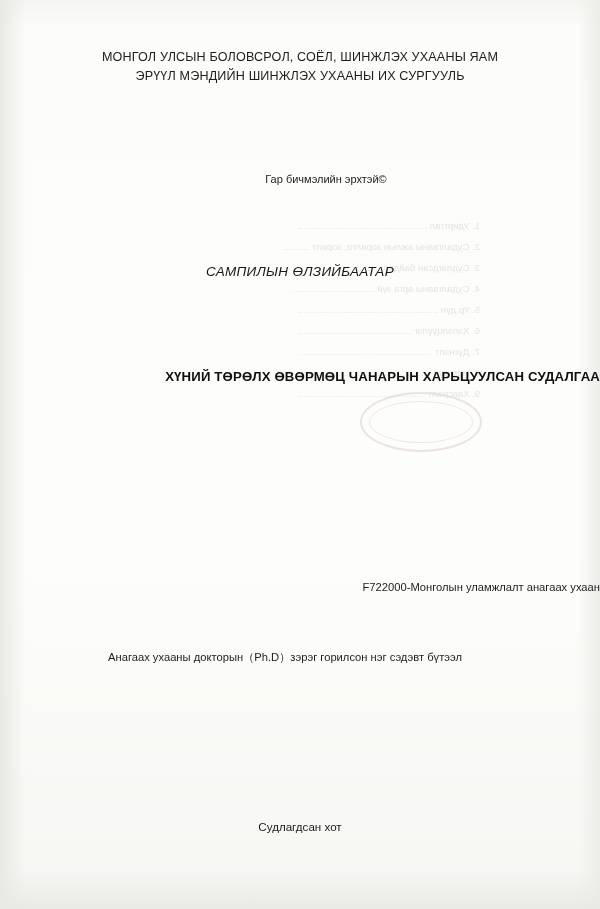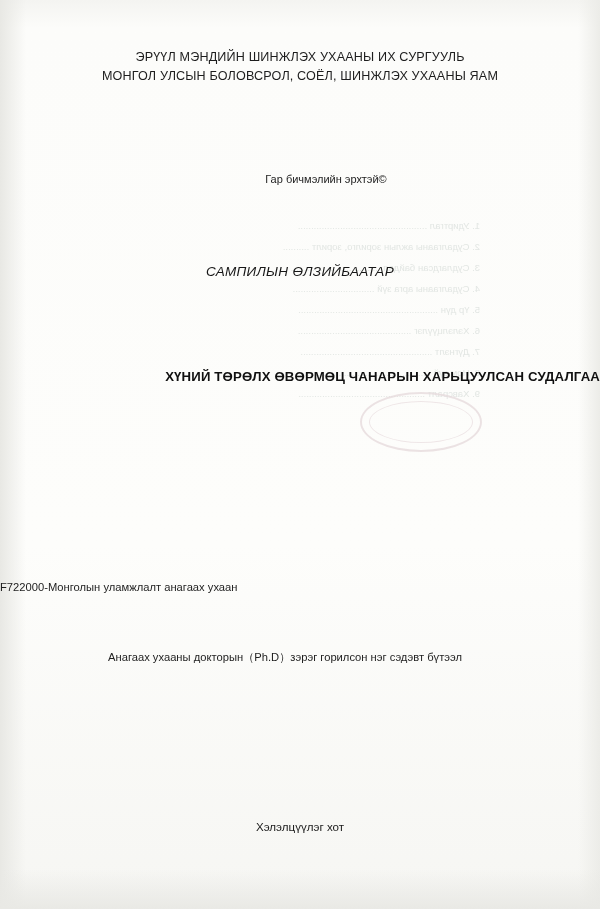--- a/index.html
+++ b/index.html
@@ -130,21 +130,21 @@
     font-weight: bold;
     letter-spacing: 0.15px;
     color: #101010;
   }
 
   .fieldcode {
     position: absolute;
     top: 581px;
     left: 0;
     width: 600px;
-    text-align: left;
+    text-align: right;
     font-size: 11.2px;
     color: #1d1d1d;
   }
 
   .degree {
     position: absolute;
     top: 650px;
     left: 0;
     width: 570px;
     text-align: center;
@@ -181,32 +181,32 @@
     <div class="bleed-line">6. Хэлэлцүүлэг ...........................................</div>
     <div class="bleed-line">7. Дүгнэлт ..................................................</div>
     <div class="bleed-line">8. Ном зүй ..................................................</div>
     <div class="bleed-line">9. Хавсралт ................................................</div>
   </div>
   <div class="bleed-stamp"></div>
 
   <div class="content">
 
     <div class="ministry">
+      <div>МОНГОЛ УЛСЫН БОЛОВСРОЛ, СОЁЛ, ШИНЖЛЭХ УХААНЫ ЯАМ</div>
       <div>ЭРҮҮЛ МЭНДИЙН ШИНЖЛЭХ УХААНЫ ИХ СУРГУУЛЬ</div>
-      <div>МОНГОЛ УЛСЫН БОЛОВСРОЛ, СОЁЛ, ШИНЖЛЭХ УХААНЫ ЯАМ</div>
     </div>
 
     <div class="rights">Гар бичмэлийн эрхтэй©</div>
 
     <div class="author">САМПИЛЫН ӨЛЗИЙБААТАР</div>
 
     <div class="title">ХҮНИЙ ТӨРӨЛХ ӨВӨРМӨЦ ЧАНАРЫН ХАРЬЦУУЛСАН СУДАЛГАА</div>
 
     <div class="fieldcode">F722000-Монголын уламжлалт анагаах ухаан</div>
 
     <div class="degree">Анагаах ухааны докторын（Ph.D）зэрэг горилсон нэг сэдэвт бүтээл</div>
 
     <div class="place">
-      <div>Хэлэлцүүлэг хот</div>
+      <div>Судлагдсан хот</div>
     </div>
 
   </div>
 </div>
 
 </body></html>

